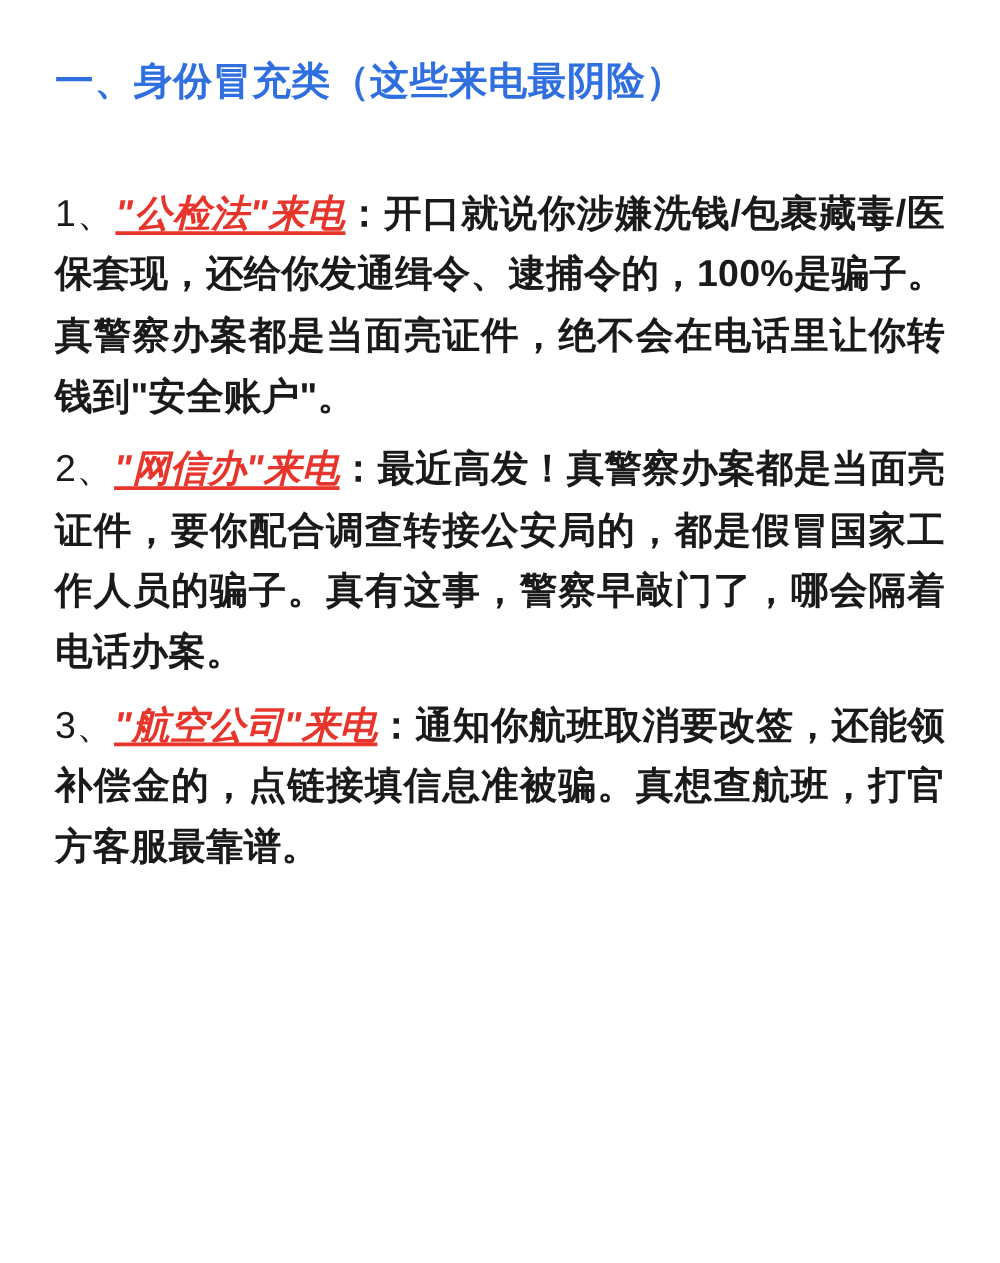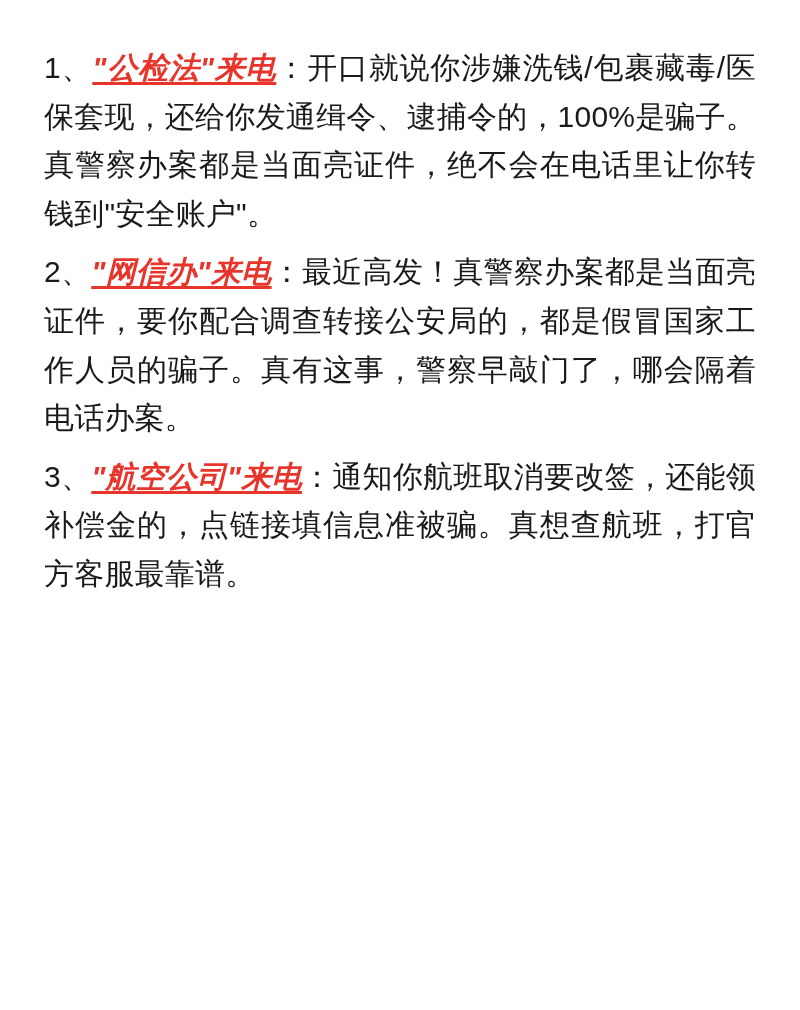--- a/index.html
+++ b/index.html
@@ -46,27 +46,29 @@
   .hl {
     color: #e8352c;
     font-weight: bold;
     font-style: italic;
     text-decoration: underline;
     text-decoration-color: #e8352c;
     text-underline-offset: 4px;
   }
   .body-text {
     color: #1a1a1a;
+    font-weight: bold;
   }
 </style>
 </head>
 <body>
 
 <div class="page">
 
+  <h1 class="heading">一、身份冒充类（这些来电最阴险）</h1>
 
   <p class="item">
     <span class="num">1、</span><span class="hl">"公检法"来电</span><span class="body-text">：开口就说你涉嫌洗钱/包裹藏毒/医保套现，还给你发通缉令、逮捕令的，100%是骗子。真警察办案都是当面亮证件，绝不会在电话里让你转钱到"安全账户"。</span>
   </p>
 
   <p class="item">
     <span class="num">2、</span><span class="hl">"网信办"来电</span><span class="body-text">：最近高发！真警察办案都是当面亮证件，要你配合调查转接公安局的，都是假冒国家工作人员的骗子。真有这事，警察早敲门了，哪会隔着电话办案。</span>
   </p>
 
   <p class="item">

